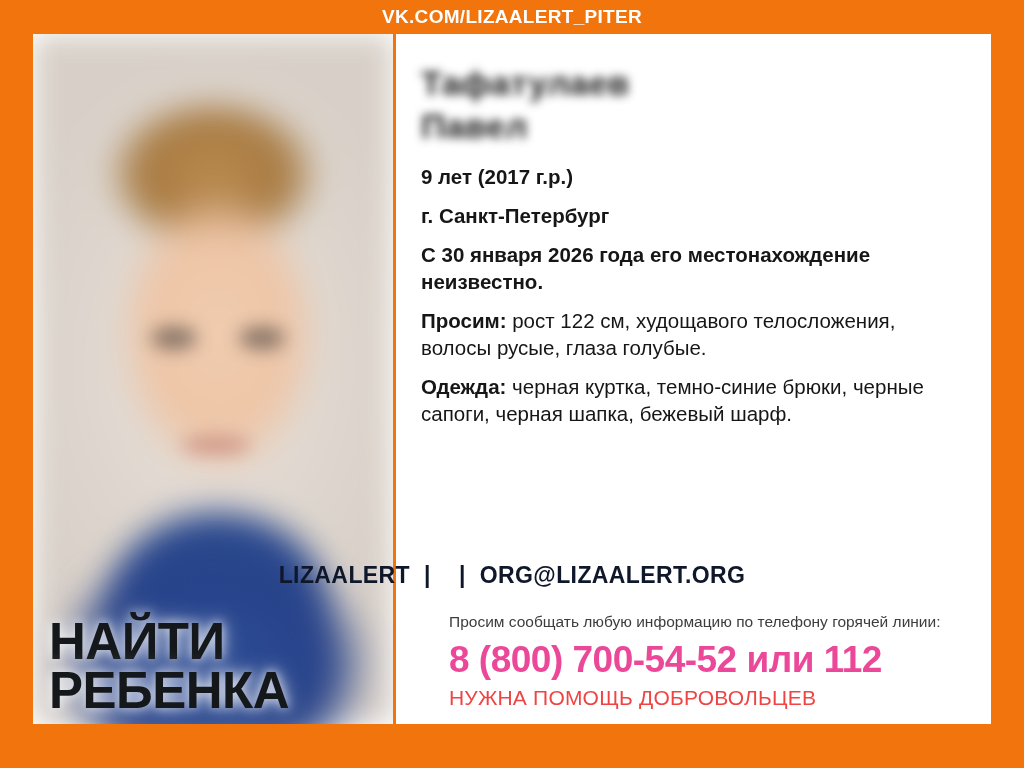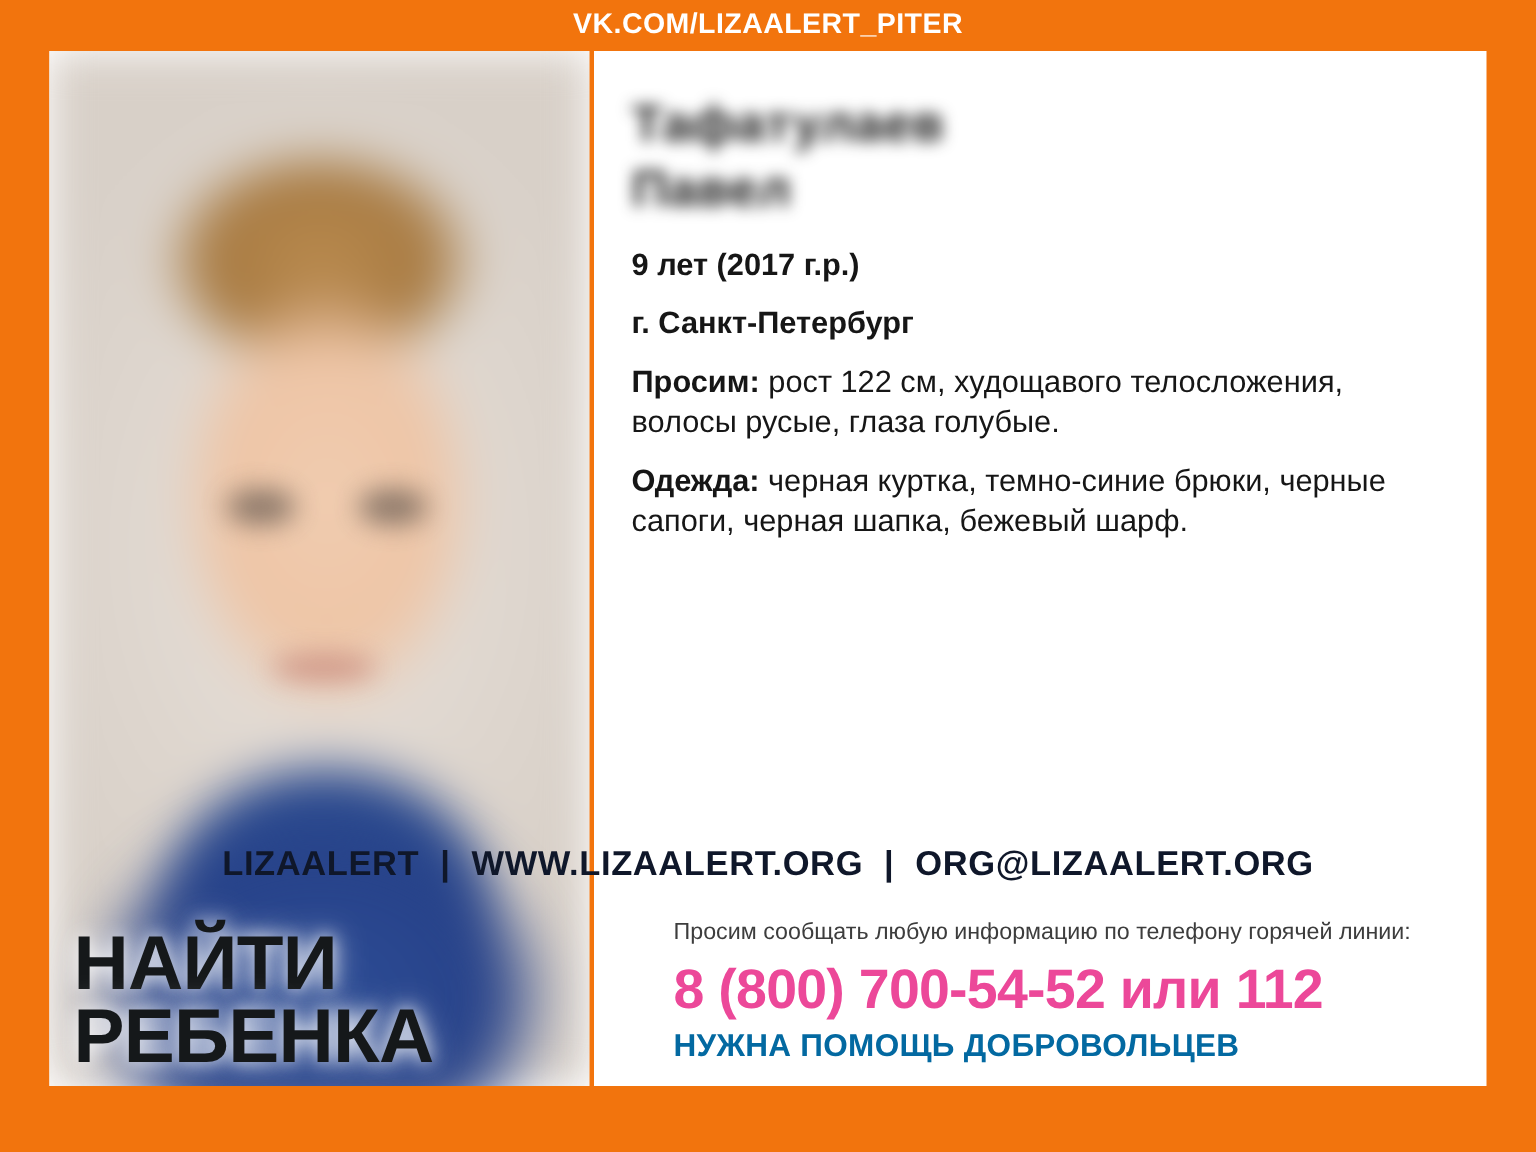--- a/index.html
+++ b/index.html
@@ -163,22 +163,22 @@
     margin-bottom: 8px;
   }
   .phone {
     color: #ec4899;
     font-weight: bold;
     font-size: 37px;
     letter-spacing: -0.5px;
     line-height: 1.12;
   }
   .volunteers {
-    color: #0369a1;
-    font-weight: bold;
+    color: #ef4444;
+    font-weight: normal;
     font-size: 21px;
     margin-top: 6px;
     letter-spacing: 0.2px;
   }
   
   .footer {
     position: absolute;
     left: 0;
     right: 0;
     bottom: 0;
@@ -221,36 +221,36 @@
     <div class="info-col">
       <div class="divider-v"></div>
 
       <div class="name">
         <div>Тафатулаев</div>
         <div>Павел</div>
       </div>
 
       <p class="line bold">9 лет (2017 г.р.)</p>
       <p class="line bold">г. Санкт-Петербург</p>
+      <p class="line bold">С 30 января 2026 года его местонахождение неизвестно.</p>
 
       <p class="line"><b>Просим:</b><span> рост 122 см, худощавого телосложения, волосы русые, глаза голубые.</span></p>
 
       <p class="line"><b>Одежда:</b><span> черная куртка, темно-синие брюки, черные сапоги, черная шапка, бежевый шарф.</span></p>
 
 
       <div class="contact">
         <div class="contact-note">Просим сообщать любую информацию по телефону горячей линии:</div>
         <div class="phone">8 (800) 700-54-52 или 112</div>
         <div class="volunteers">НУЖНА ПОМОЩЬ ДОБРОВОЛЬЦЕВ</div>
       </div>
     </div>
 
   </div>
 
   <div class="footer">
     <span>LIZAALERT</span>
     <span class="sep">|</span>
-    <span>WWW.LIZAALERT.ORG</span>
     <span class="sep">|</span>
     <span>ORG@LIZAALERT.ORG</span>
   </div>
 
 </div>
 
 </body></html>

